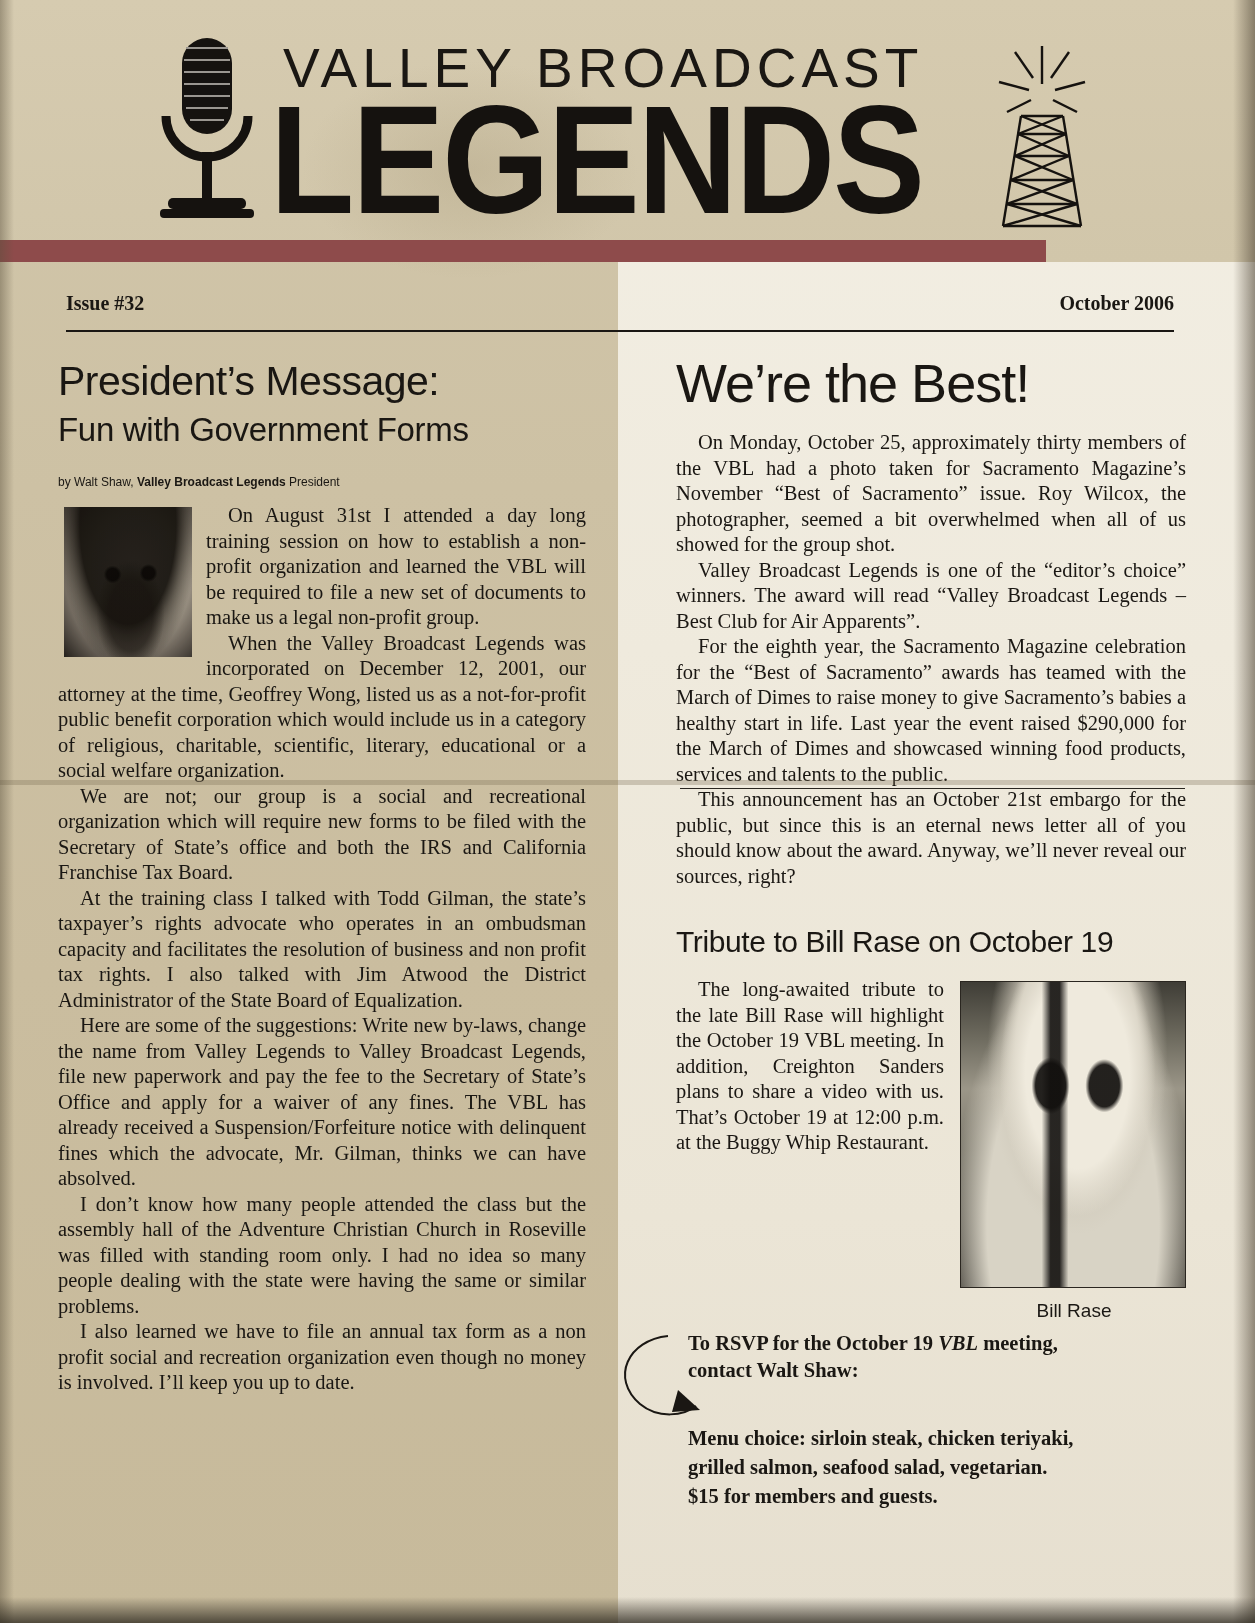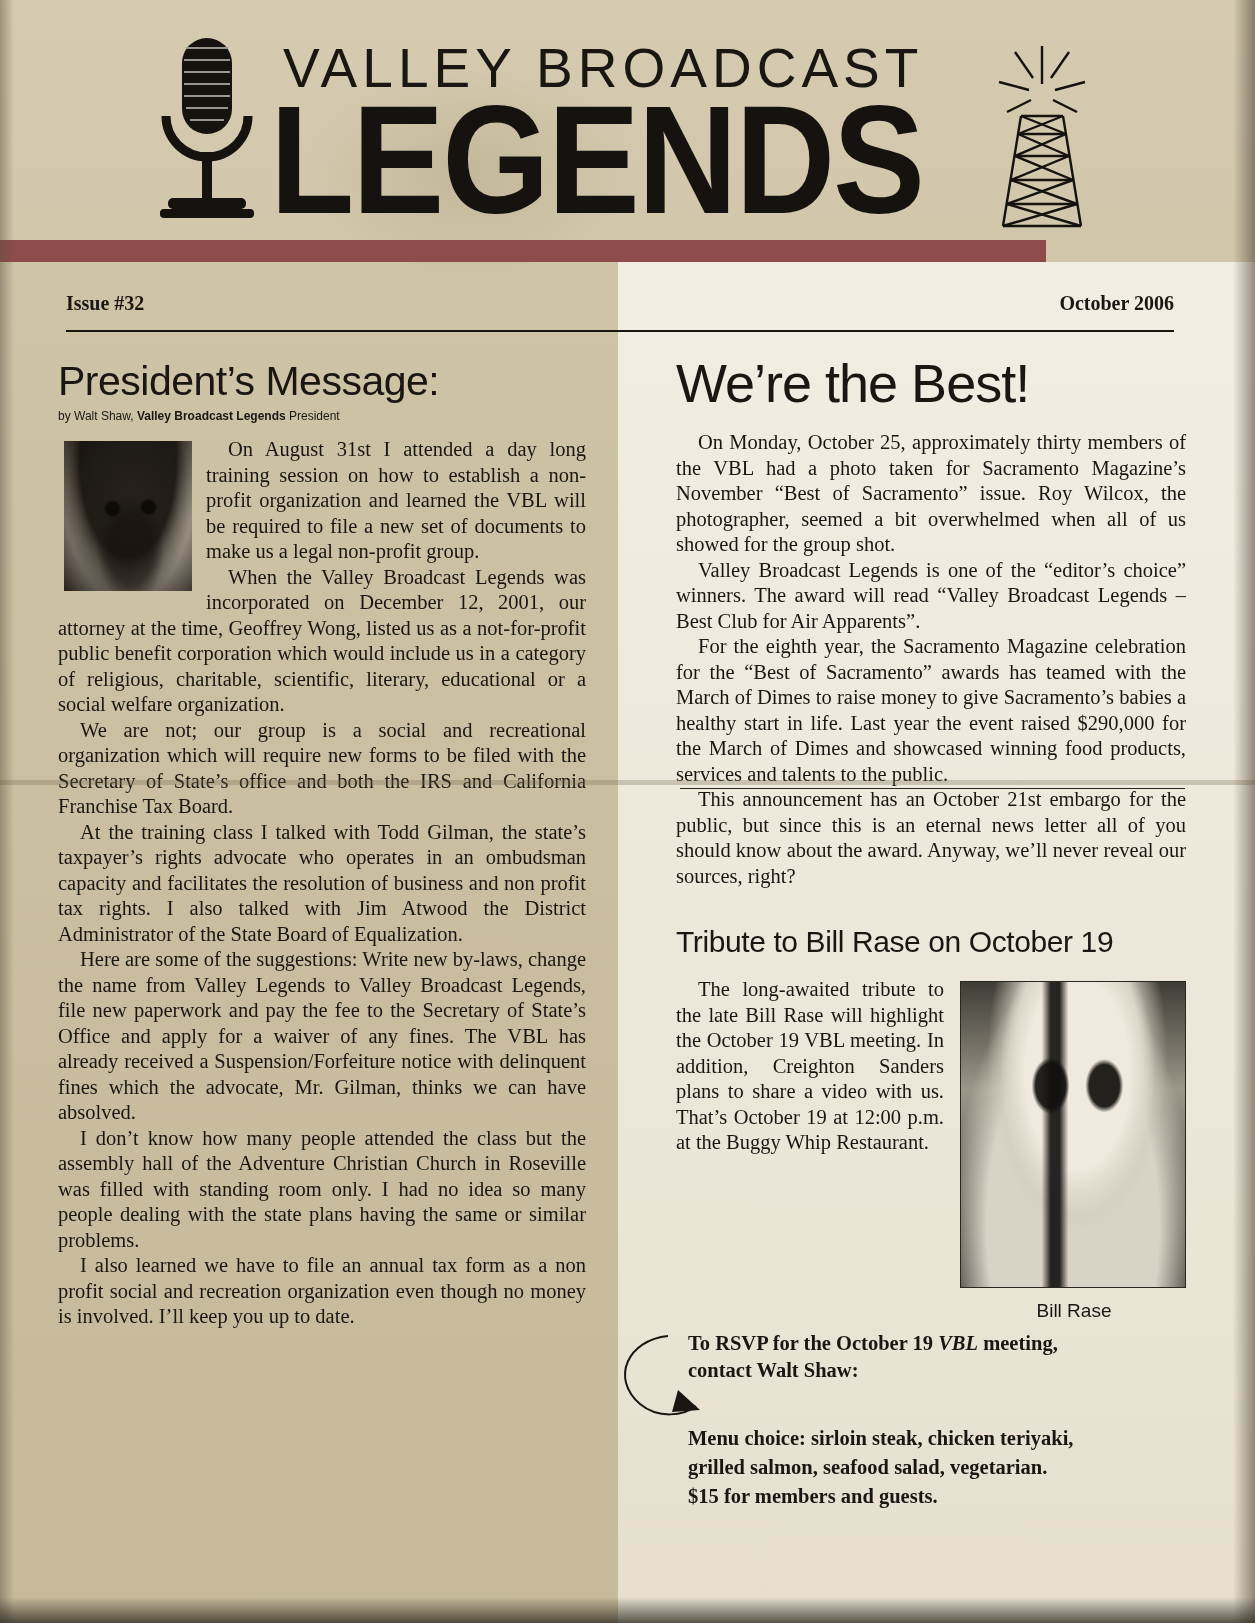--- a/index.html
+++ b/index.html
@@ -320,30 +320,31 @@
   <div class="red-bar"></div>
 
   <div class="issue-line">
     <div class="issue-no">Issue #32</div>
     <div class="issue-date">October 2006</div>
   </div>
   <div class="rule"></div>
 
   <div class="col-left">
     <h1 class="pres">President’s Message:</h1>
+    <h2 class="pres-sub">Fun with Government Forms</h2>
     <div class="byline">
       <span>by Walt Shaw, </span><b>Valley Broadcast Legends</b><span> President</span>
     </div>
     <div class="portrait"></div>
     <p class="body">On August 31st I attended a day long training session on how to establish a non-profit organization and learned the VBL will be required to file a new set of documents to make us a legal non-profit group.</p>
     <p class="body">When the Valley Broadcast Legends was incorporated on December 12, 2001, our attorney at the time, Geoffrey Wong, listed us as a not-for-profit public benefit corporation which would include us in a category of religious, charitable, scientific, literary, educational or a social welfare organization.</p>
     <p class="body">We are not; our group is a social and recreational organization which will require new forms to be filed with the Secretary of State’s office and both the IRS and California Franchise Tax Board.</p>
     <p class="body">At the training class I talked with Todd Gilman, the state’s taxpayer’s rights advocate who operates in an ombudsman capacity and facilitates the resolution of business and non profit tax rights. I also talked with Jim Atwood the District Administrator of the State Board of Equalization.</p>
     <p class="body">Here are some of the suggestions: Write new by-laws, change the name from Valley Legends to Valley Broadcast Legends, file new paperwork and pay the fee to the Secretary of State’s Office and apply for a waiver of any fines. The VBL has already received a Suspension/Forfeiture notice with delinquent fines which the advocate, Mr. Gilman, thinks we can have absolved.</p>
-    <p class="body">I don’t know how many people attended the class but the assembly hall of the Adventure Christian Church in Roseville was filled with standing room only.  I had no idea so many people dealing with the state plans having the same or similar problems.</p>
+    <p class="body">I don’t know how many people attended the class but the assembly hall of the Adventure Christian Church in Roseville was filled with standing room only.  I had no idea so many people dealing with the state were having the same or similar problems.</p>
     <p class="body">I also learned we have to file an annual tax form as a non profit social and recreation organization even though no money is involved.  I’ll keep you up to date.</p>
   </div>
 
   <div class="col-right">
     <h1 class="best">We’re the Best!</h1>
     <p class="body">On Monday, October 25, approximately thirty members of the VBL had a photo taken for Sacramento Magazine’s November “Best of Sacramento” issue.  Roy Wilcox, the photographer, seemed a bit overwhelmed when all of us showed for the group shot.</p>
     <p class="body">Valley Broadcast Legends is one of the “editor’s choice” winners. The award will read “Valley Broadcast Legends – Best Club for Air Apparents”.</p>
     <p class="body">For the eighth year, the Sacramento Magazine celebration for the “Best of Sacramento” awards has teamed with the March of Dimes to raise money to give Sacramento’s babies a healthy start in life.  Last year the event raised $290,000 for the March of Dimes and showcased winning food products, services and talents to the public.</p>
     <p class="body">This announcement has an October 21st embargo for the public, but since this is an eternal news letter all of you should know about the award. Anyway, we’ll never reveal our sources, right?</p>
 

